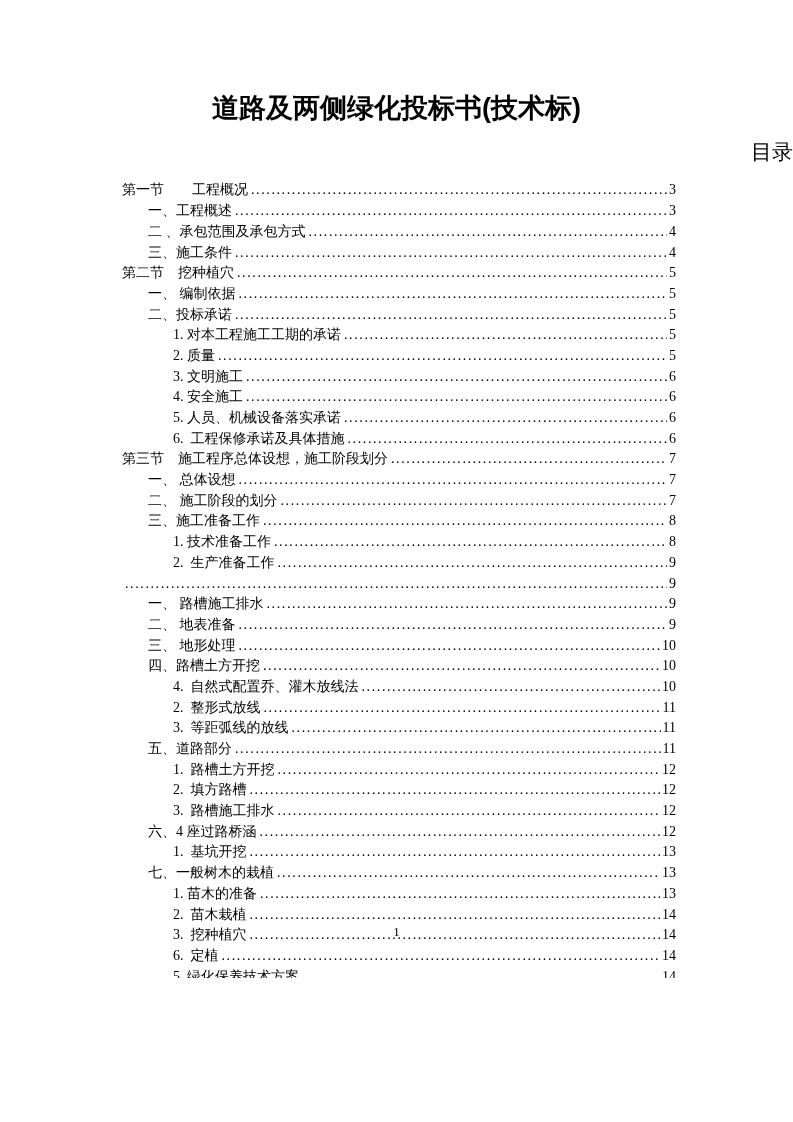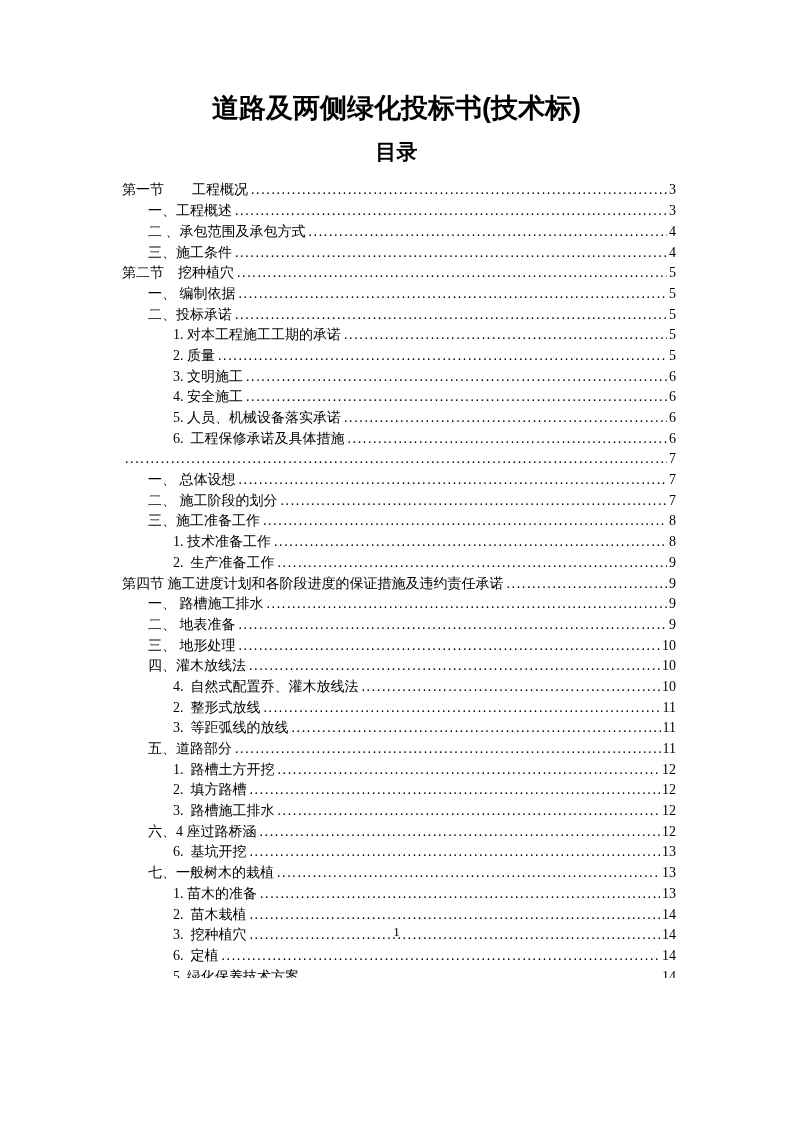--- a/index.html
+++ b/index.html
@@ -21,23 +21,23 @@
       padding-top: 92px;
       text-align: center;
       font-family: "Liberation Sans", "DejaVu Sans", sans-serif;
       font-weight: bold;
       font-size: 27px;
       line-height: 1.2;
       letter-spacing: 0px;
     }
     .toc-heading {
       margin-top: 16px;
-      text-align: center;
+      text-align: right;
       font-family: "Liberation Sans", "DejaVu Sans", sans-serif;
-      font-weight: bold;
+      font-weight: normal;
       font-size: 21px;
       line-height: 1.1;
     }
     .toc {
       margin: 17px 117px 0 122px; 
     }
     .toc-row {
       display: flex;
       align-items: flex-end;
       height: 20.7px;
@@ -144,20 +144,21 @@
         <span class="toc-text">5. 人员、机械设备落实承诺</span>
         <span class="toc-dots"></span>
         <span class="toc-page">6</span>
       </div>
       <div class="toc-row lvl2">
         <span class="toc-text">6.  工程保修承诺及具体措施</span>
         <span class="toc-dots"></span>
         <span class="toc-page">6</span>
       </div>
       <div class="toc-row lvl0">
+        <span class="toc-text">第三节　施工程序总体设想，施工阶段划分</span>
         <span class="toc-dots"></span>
         <span class="toc-page">7</span>
       </div>
       <div class="toc-row lvl1">
         <span class="toc-text">一、 总体设想</span>
         <span class="toc-dots"></span>
         <span class="toc-page">7</span>
       </div>
       <div class="toc-row lvl1">
         <span class="toc-text">二、 施工阶段的划分</span>
@@ -173,41 +174,40 @@
         <span class="toc-text">1. 技术准备工作</span>
         <span class="toc-dots"></span>
         <span class="toc-page">8</span>
       </div>
       <div class="toc-row lvl2">
         <span class="toc-text">2.  生产准备工作</span>
         <span class="toc-dots"></span>
         <span class="toc-page">9</span>
       </div>
       <div class="toc-row lvl0">
-        <span class="toc-text">第四节 施工进度计划和各阶段进度的保证措施及违约责任承诺</span>
         <span class="toc-dots"></span>
         <span class="toc-page">9</span>
       </div>
       <div class="toc-row lvl1">
         <span class="toc-text">一、 路槽施工排水</span>
         <span class="toc-dots"></span>
         <span class="toc-page">9</span>
       </div>
       <div class="toc-row lvl1">
         <span class="toc-text">二、 地表准备</span>
         <span class="toc-dots"></span>
         <span class="toc-page">9</span>
       </div>
       <div class="toc-row lvl1">
         <span class="toc-text">三、 地形处理</span>
         <span class="toc-dots"></span>
         <span class="toc-page">10</span>
       </div>
       <div class="toc-row lvl1">
-        <span class="toc-text">四、灌木放线法</span>
+        <span class="toc-text">四、路槽土方开挖</span>
         <span class="toc-dots"></span>
         <span class="toc-page">10</span>
       </div>
       <div class="toc-row lvl2">
         <span class="toc-text">4.  自然式配置乔、灌木放线法</span>
         <span class="toc-dots"></span>
         <span class="toc-page">10</span>
       </div>
       <div class="toc-row lvl2">
         <span class="toc-text">2.  整形式放线</span>
@@ -238,21 +238,21 @@
         <span class="toc-text">3.  路槽施工排水</span>
         <span class="toc-dots"></span>
         <span class="toc-page">12</span>
       </div>
       <div class="toc-row lvl1">
         <span class="toc-text">六、4 座过路桥涵</span>
         <span class="toc-dots"></span>
         <span class="toc-page">12</span>
       </div>
       <div class="toc-row lvl2">
-        <span class="toc-text">6.  基坑开挖</span>
+        <span class="toc-text">1.  基坑开挖</span>
         <span class="toc-dots"></span>
         <span class="toc-page">13</span>
       </div>
       <div class="toc-row lvl1">
         <span class="toc-text">七、一般树木的栽植</span>
         <span class="toc-dots"></span>
         <span class="toc-page">13</span>
       </div>
       <div class="toc-row lvl2">
         <span class="toc-text">1. 苗木的准备</span>

